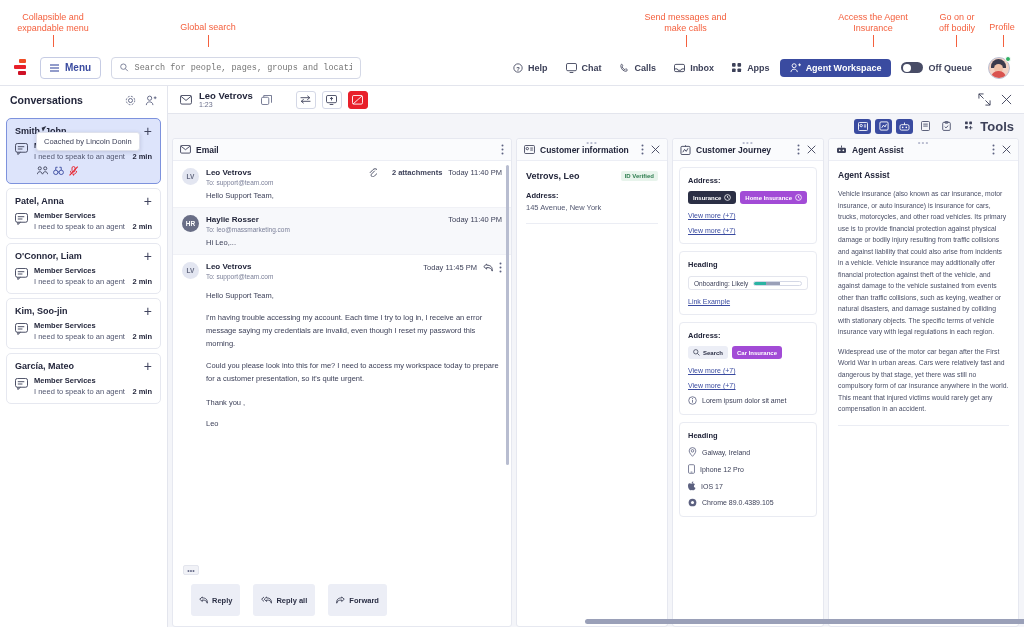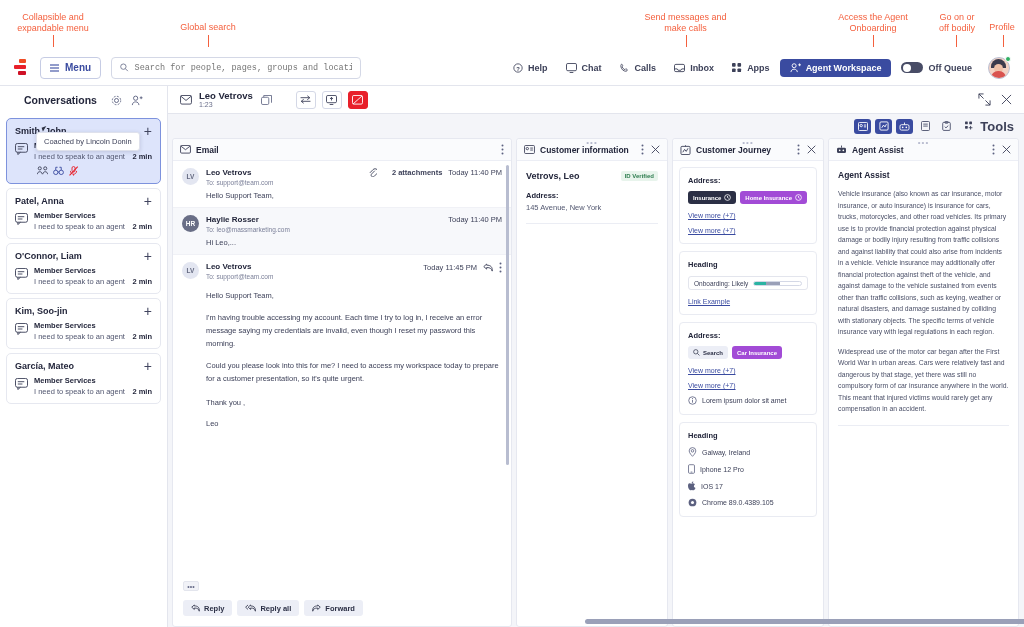--- a/index.html
+++ b/index.html
@@ -38,21 +38,21 @@
   .avatar { width:22px; height:22px; border-radius:50%; background:#f3d2c4; border:1.5px solid #bcc0d4;
             position:relative; overflow:hidden; }
   .avatar .hair{position:absolute;left:2px;top:1px;width:15px;height:9px;border-radius:8px 8px 0 0;background:#3c3b4d;}
   .avatar .face{position:absolute;left:5px;top:6px;width:9px;height:9px;border-radius:50%;background:#f0c0a8;}
   .avatar .body{position:absolute;left:2px;bottom:0px;width:15px;height:7px;border-radius:7px 7px 0 0;background:#d9534f;}
   .presence{position:absolute;right:-1px;top:-1px;width:6px;height:6px;border-radius:50%;background:#2fae62;border:1px solid #fff;}
 
   
   .sidebar { position:absolute; left:0; top:86px; width:168px; height:541px; background:#fff;
              border-right:1px solid #e3e5ed; }
-  .sb-head { height:28px; display:flex; align-items:center; padding:0 24px;justify-content:flex-end; }
+  .sb-head { height:28px; display:flex; align-items:center; padding:0 10px;justify-content:flex-end; }
   .sb-title { font-size:10.5px; font-weight:bold; color:#23263b; }
   .sb-icons { margin-left:auto; display:flex; gap:9px; color:#5c6180; }
   .conv { margin:4px 6px; border:1px solid #e6e8f0; border-radius:5px; background:#fff; padding:7px 8px 7px 8px; position:relative; }
   .conv.sel { background:#dde4fb; border:1px solid #7d92dd; }
   .conv-top { display:flex; align-items:flex-end; }
   .conv-name { font-size:9px; font-weight:bold; color:#23263b; }
   .conv-plus { margin-left:auto; font-size:14px; line-height:10px; color:#41455f; font-weight:300; }
   .conv-body { display:flex; gap:6px; margin-top:5px; align-items:flex-start; }
   .conv-txt { flex:1; }
   .conv-q { font-size:7.5px; font-weight:bold; color:#23263b; }
@@ -104,22 +104,22 @@
   .m-to { font-size:6.5px; color:#7a7f98; margin-top:2px;}
   .m-snip { font-size:7.5px; color:#3d4159; margin-top:5px;}
   .m-meta { margin-left:auto; display:flex; align-items:center; gap:6px; font-size:7.5px; color:#3d4159; white-space:nowrap;}
   .att { display:flex; align-items:center; gap:15px; font-weight:bold; }
   .body-p { font-size:7.5px; color:#3d4159; line-height:13px; margin-top:9px; }
   .email-scroll { position:absolute; right:2px; top:26px; width:3px; height:300px; background:#b8bdd0; border-radius:2px;}
   .foot { margin-top:auto; padding:8px 10px 10px; }
   .dots-btn { width:16px;height:10px; border:1px solid #e3e5ed; border-radius:2px; background:#f1f2f7;
               font-size:7px; color:#6a6f8b; display:flex; align-items:center; justify-content:center; line-height:5px;}
   .fbtns { display:flex; gap:5px; margin-top:9px; }
-  .fbtn { background:#eceef6; border-radius:3px; height:16px; padding:0 8px; display:flex; align-items:center;
-          gap:4px; font-size:7.5px; font-weight:bold; color:#2b2f45; }
+  .fbtn { background:#eceef6; border-radius:3px; height:16px; padding:16px 8px; display:flex; align-items:center;
+          gap:4px; font-size:7.5px; font-weight:bold; color:#2b2f45;margin-left:8px; }
 
   
   .ci-body{ padding:10px 9px; }
   .ci-name{ font-size:9px; font-weight:bold; color:#23263b; display:flex; align-items:center;}
   .chip-id{ margin-left:auto; font-size:6px; font-weight:bold; color:#2e7d4f; background:#e8f4ec; border-radius:2px; padding:2px 4px;}
   .ci-lbl{ font-size:7.5px; font-weight:bold; color:#23263b; margin-top:10px;}
   .ci-val{ font-size:7.5px; color:#51566f; margin-top:3px;}
   .hr{ height:1px; background:#ebedf4; margin-top:11px;}
 
   
@@ -159,21 +159,21 @@
 <div class="anno" style="left:168px;top:22px;width:80px;">Global search</div>
 <div class="anno-line" style="left:208px;top:35px;height:12px;"></div>
 <div class="anno-box" style="left:84px;top:56px;width:259px;height:25px;"></div>
 
 <div class="anno" style="left:633px;top:12px;width:105px;">Send messages and
 make calls</div>
 <div class="anno-line" style="left:686px;top:35px;height:12px;"></div>
 <div class="anno-box" style="left:637px;top:56px;width:93px;height:25px;"></div>
 
 <div class="anno" style="left:823px;top:12px;width:100px;">Access the Agent
-Onboarding</div>
+Insurance</div>
 <div class="anno-line" style="left:873px;top:35px;height:12px;"></div>
 <div class="anno-box" style="left:826px;top:56px;width:95px;height:25px;"></div>
 
 <div class="anno" style="left:930px;top:12px;width:54px;">Go on or
 off bodily</div>
 <div class="anno-line" style="left:956px;top:35px;height:12px;"></div>
 <div class="anno-box" style="left:925px;top:56px;width:60px;height:25px;"></div>
 
 <div class="anno" style="left:980px;top:22px;width:44px;">Profile</div>
 <div class="anno-line" style="left:1003px;top:35px;height:12px;"></div>

